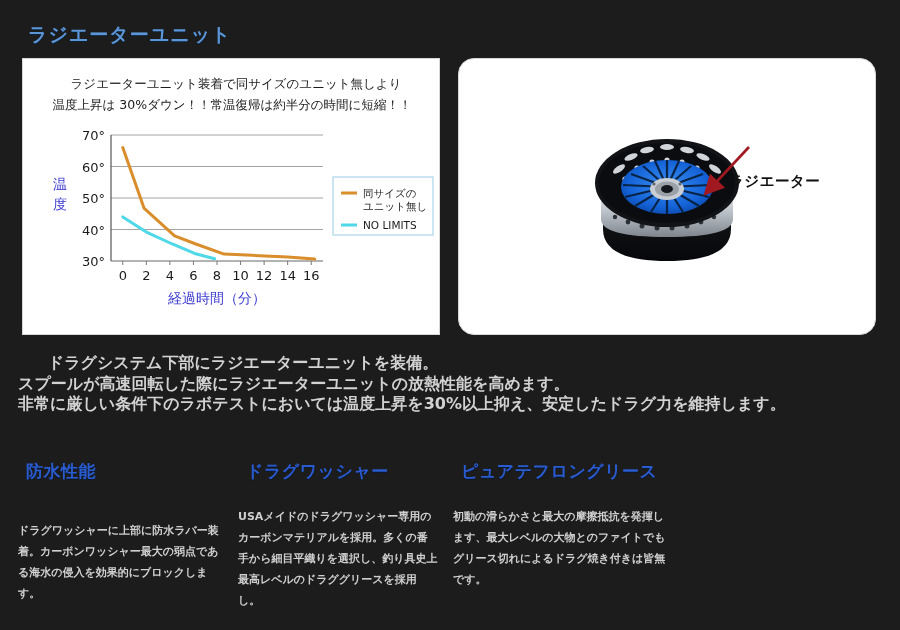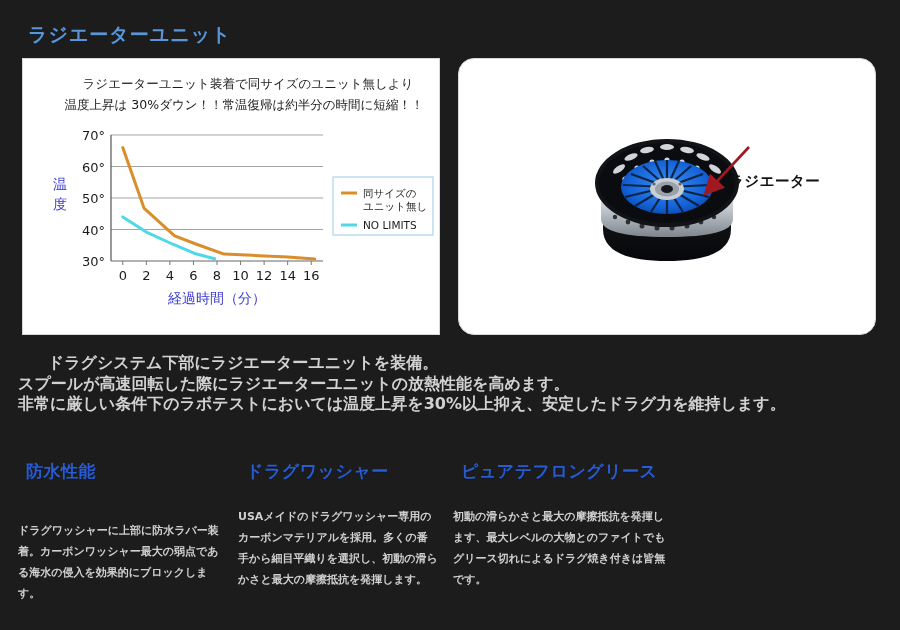--- a/index.html
+++ b/index.html
@@ -28,21 +28,20 @@
   }
   #chart-panel{left:22px;top:58px;width:418px;height:277px;}
   #photo-panel{left:458px;top:58px;width:418px;height:277px;border-radius:16px;}
 
   
   .chart-caption{
     position:absolute;left:0;top:14px;width:418px;
     text-align:center;
     color:#1a1a1a;font-size:12.5px;line-height:21px;
     font-family:"DejaVu Sans","Liberation Sans",sans-serif;
-    margin-left:12px;
   }
   .chart-caption span{display:block;}
   .cap-l1{text-indent:8px;}
 
   
   #chart-svg{position:absolute;left:0;top:62px;}
 
   
   .photo-inner{position:absolute;left:0;top:0;width:100%;height:100%;overflow:hidden;}
   .reel-wrap{position:absolute;left:108px;top:62px;width:200px;height:170px;}
@@ -265,21 +264,21 @@
     <span>非常に厳しい条件下のラボテストにおいては温度上昇を30%以上抑え、安定したドラグ力を維持します。</span>
   </div>
 
   <div class="cols">
     <div class="col" id="col-0">
       <div class="col-head">防水性能</div>
       <div class="col-body">ドラグワッシャーに上部に防水ラバー装着。カーボンワッシャー最大の弱点である海水の侵入を効果的にブロックします。</div>
     </div>
     <div class="col" id="col-1">
       <div class="col-head">ドラグワッシャー</div>
-      <div class="col-body">USAメイドのドラグワッシャー専用のカーボンマテリアルを採用。多くの番手から細目平織りを選択し、初動の滑らかさと最大の摩擦抵抗を発揮します。</div>
+      <div class="col-body">USAメイドのドラグワッシャー専用のカーボンマテリアルを採用。多くの番手から細目平織りを選択し、釣り具史上最高レベルのドラググリースを採用し。</div>
     </div>
     <div class="col" id="col-2">
       <div class="col-head">ピュアテフロングリース</div>
       <div class="col-body">初動の滑らかさと最大の摩擦抵抗を発揮します、最大レベルの大物とのファイトでもグリース切れによるドラグ焼き付きは皆無です。</div>
     </div>
   </div>
 
 </div>
 
 </body></html>

